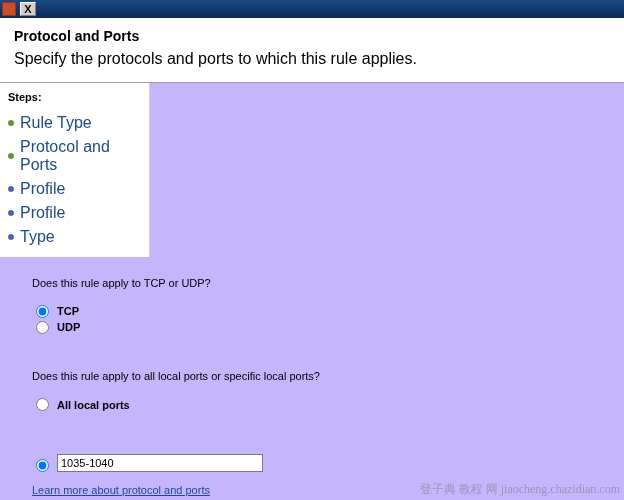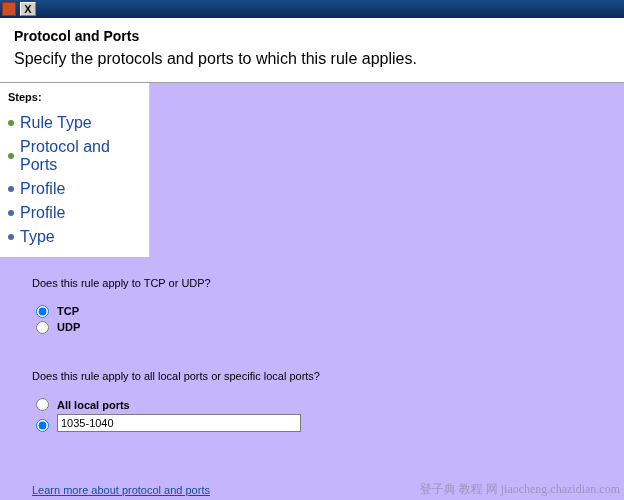--- a/index.html
+++ b/index.html
@@ -106,26 +106,27 @@
   display: flex;
   align-items: flex-end;
   margin: 3px 0 3px 4px;
 }
 .ports-row label {
   font-weight: bold;
   width: 130px;
   display: inline-block;
 }
 .ports-input {
-  width: 244px;
+  width: 206px;
   height: 18px;
   font-size: 11px;
   padding: 1px 3px;
   border: 1px solid #7a7a7a;
   font-family: Tahoma, Arial, sans-serif;
+  margin-top: 40px;
 }
 .example {
   font-size: 11px;
   margin-left: 150px;
   margin-top: 2px;
   color: #000;
 }
 .learn-link {
   color: #1a4aa0;
   text-decoration: underline;

